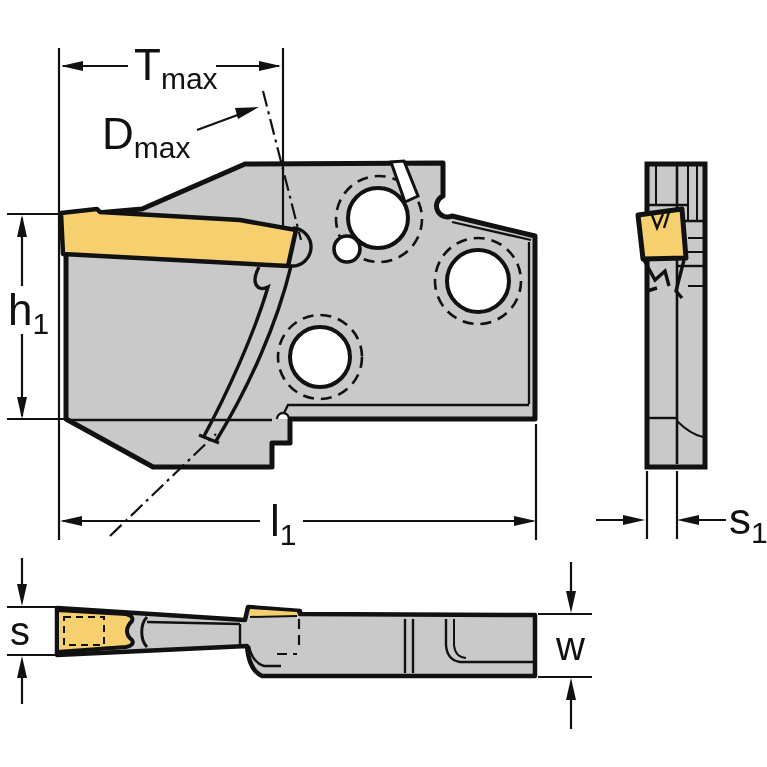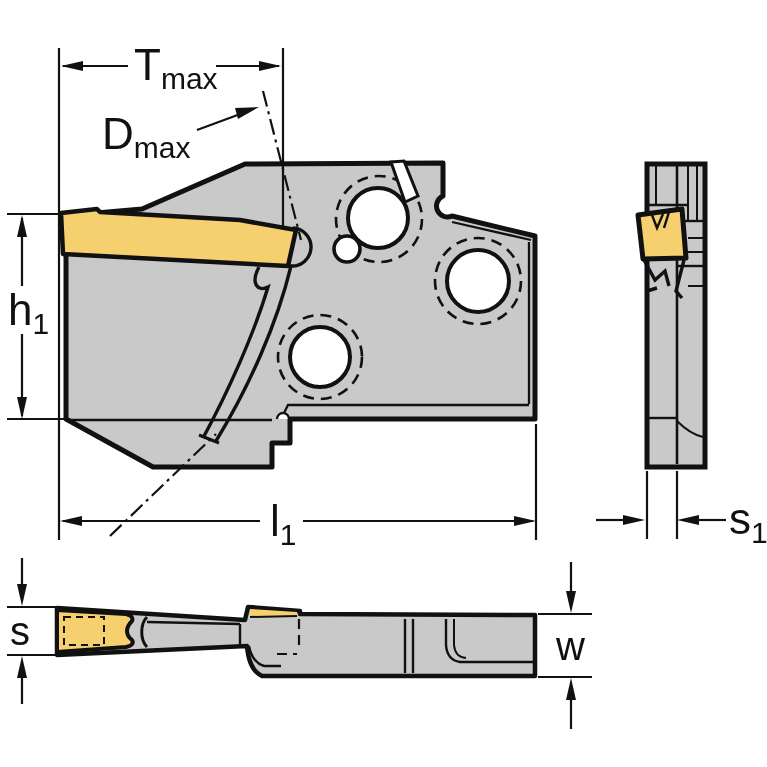--- a/index.html
+++ b/index.html
@@ -1,20 +1,20 @@
 <!DOCTYPE html>
 <html><head>
 <meta charset="utf-8">
 <style>
   html,body{
     margin:0;padding:0;background:#ffffff;
     font-family:"Liberation Sans", sans-serif;
   }
   .stage{
-    position:relative;width:767px;height:767px;background:#ffffff;overflow:hidden;
+    position:relative;width:767px;height:767px;background:#ffffff;overflow:hidden;border-radius:12px;
   }
   svg{display:block}
   text{fill:#111;}
   .dim-label{font-size:44px;}
   .dim-sub{font-size:30px;}
   .small-label{font-size:40px;}
 </style>
 </head>
 <body>
 

